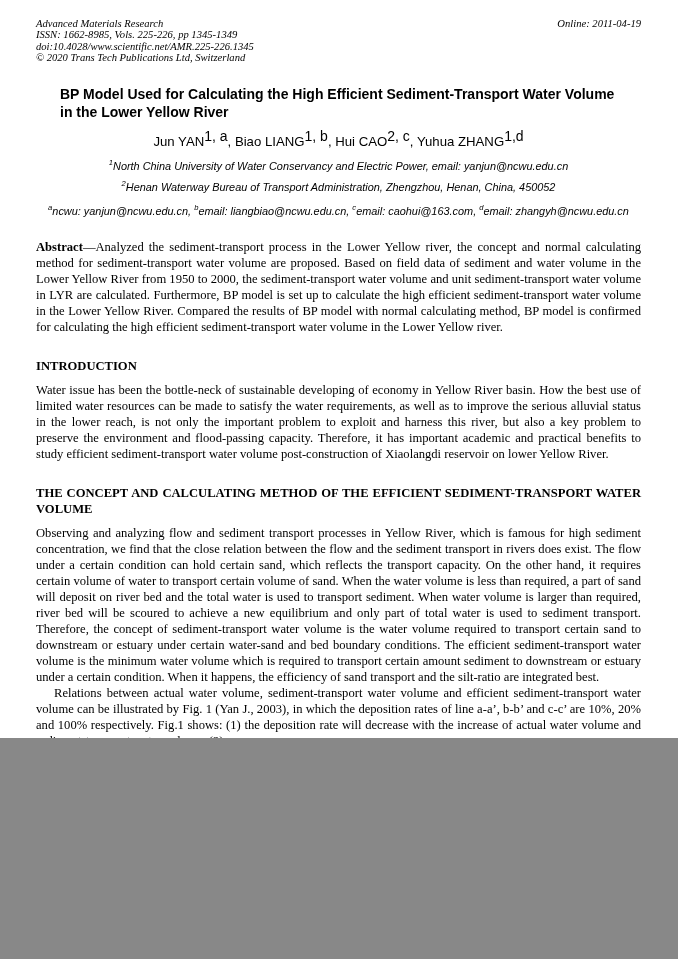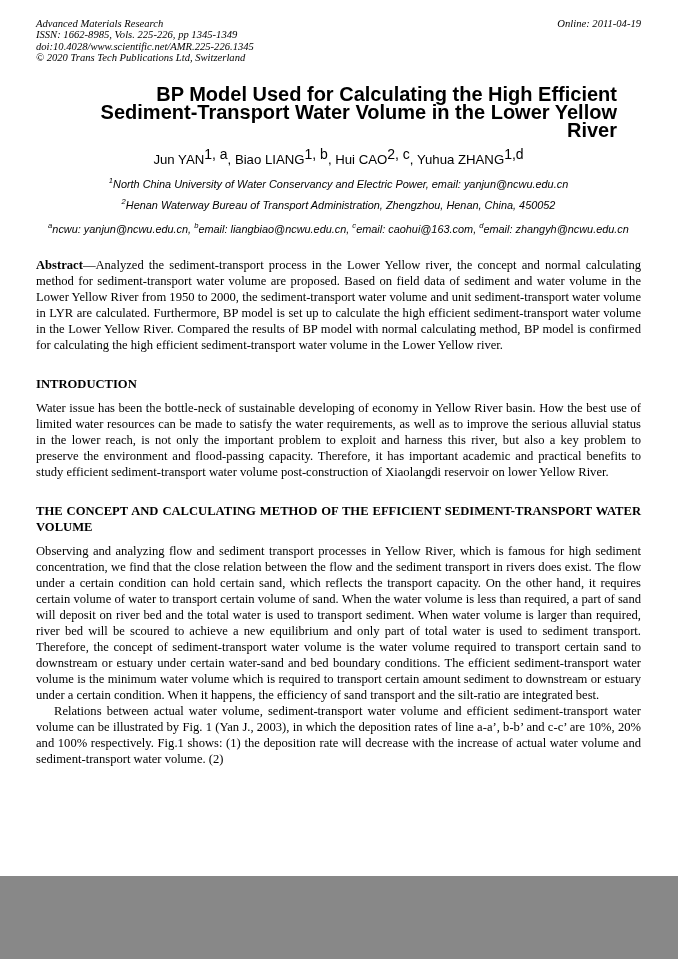--- a/index.html
+++ b/index.html
@@ -1,18 +1,18 @@
 <!DOCTYPE html>
 <html><head>
 <meta charset="utf-8">
 <style>
   html, body { margin: 0; padding: 0; background: #888; }
   .page {
     width: 678px;
-    height: 876px;
+    height: 738px;
     margin: 0 auto;
     background: #ffffff;
     color: #000000;
     box-sizing: border-box;
     padding: 18px 37px 0 36px;
     overflow: hidden;
     font-family: "Liberation Serif", serif;
   }
   
   .hdr {
@@ -23,23 +23,23 @@
     font-size: 10.6px;
     line-height: 11.3px;
     font-family: "Liberation Serif", serif;
   }
   .hdr-left div { white-space: nowrap; }
   .hdr-right { white-space: nowrap; }
   
   .title {
     font-family: "Liberation Sans", sans-serif;
     font-weight: bold;
-    font-size: 20px;
+    font-size: 14px;
     line-height: 18px;
-    text-align: right;
+    text-align: left;
     margin: 22px 24px 0 24px;
   }
   .authors {
     font-family: "Liberation Sans", sans-serif;
     font-size: 13.2px;
     text-align: center;
     margin-top: 13px;
   }
   .authors sup { font-size: 14px; vertical-align: super; line-height: 0; }
   .affils {

